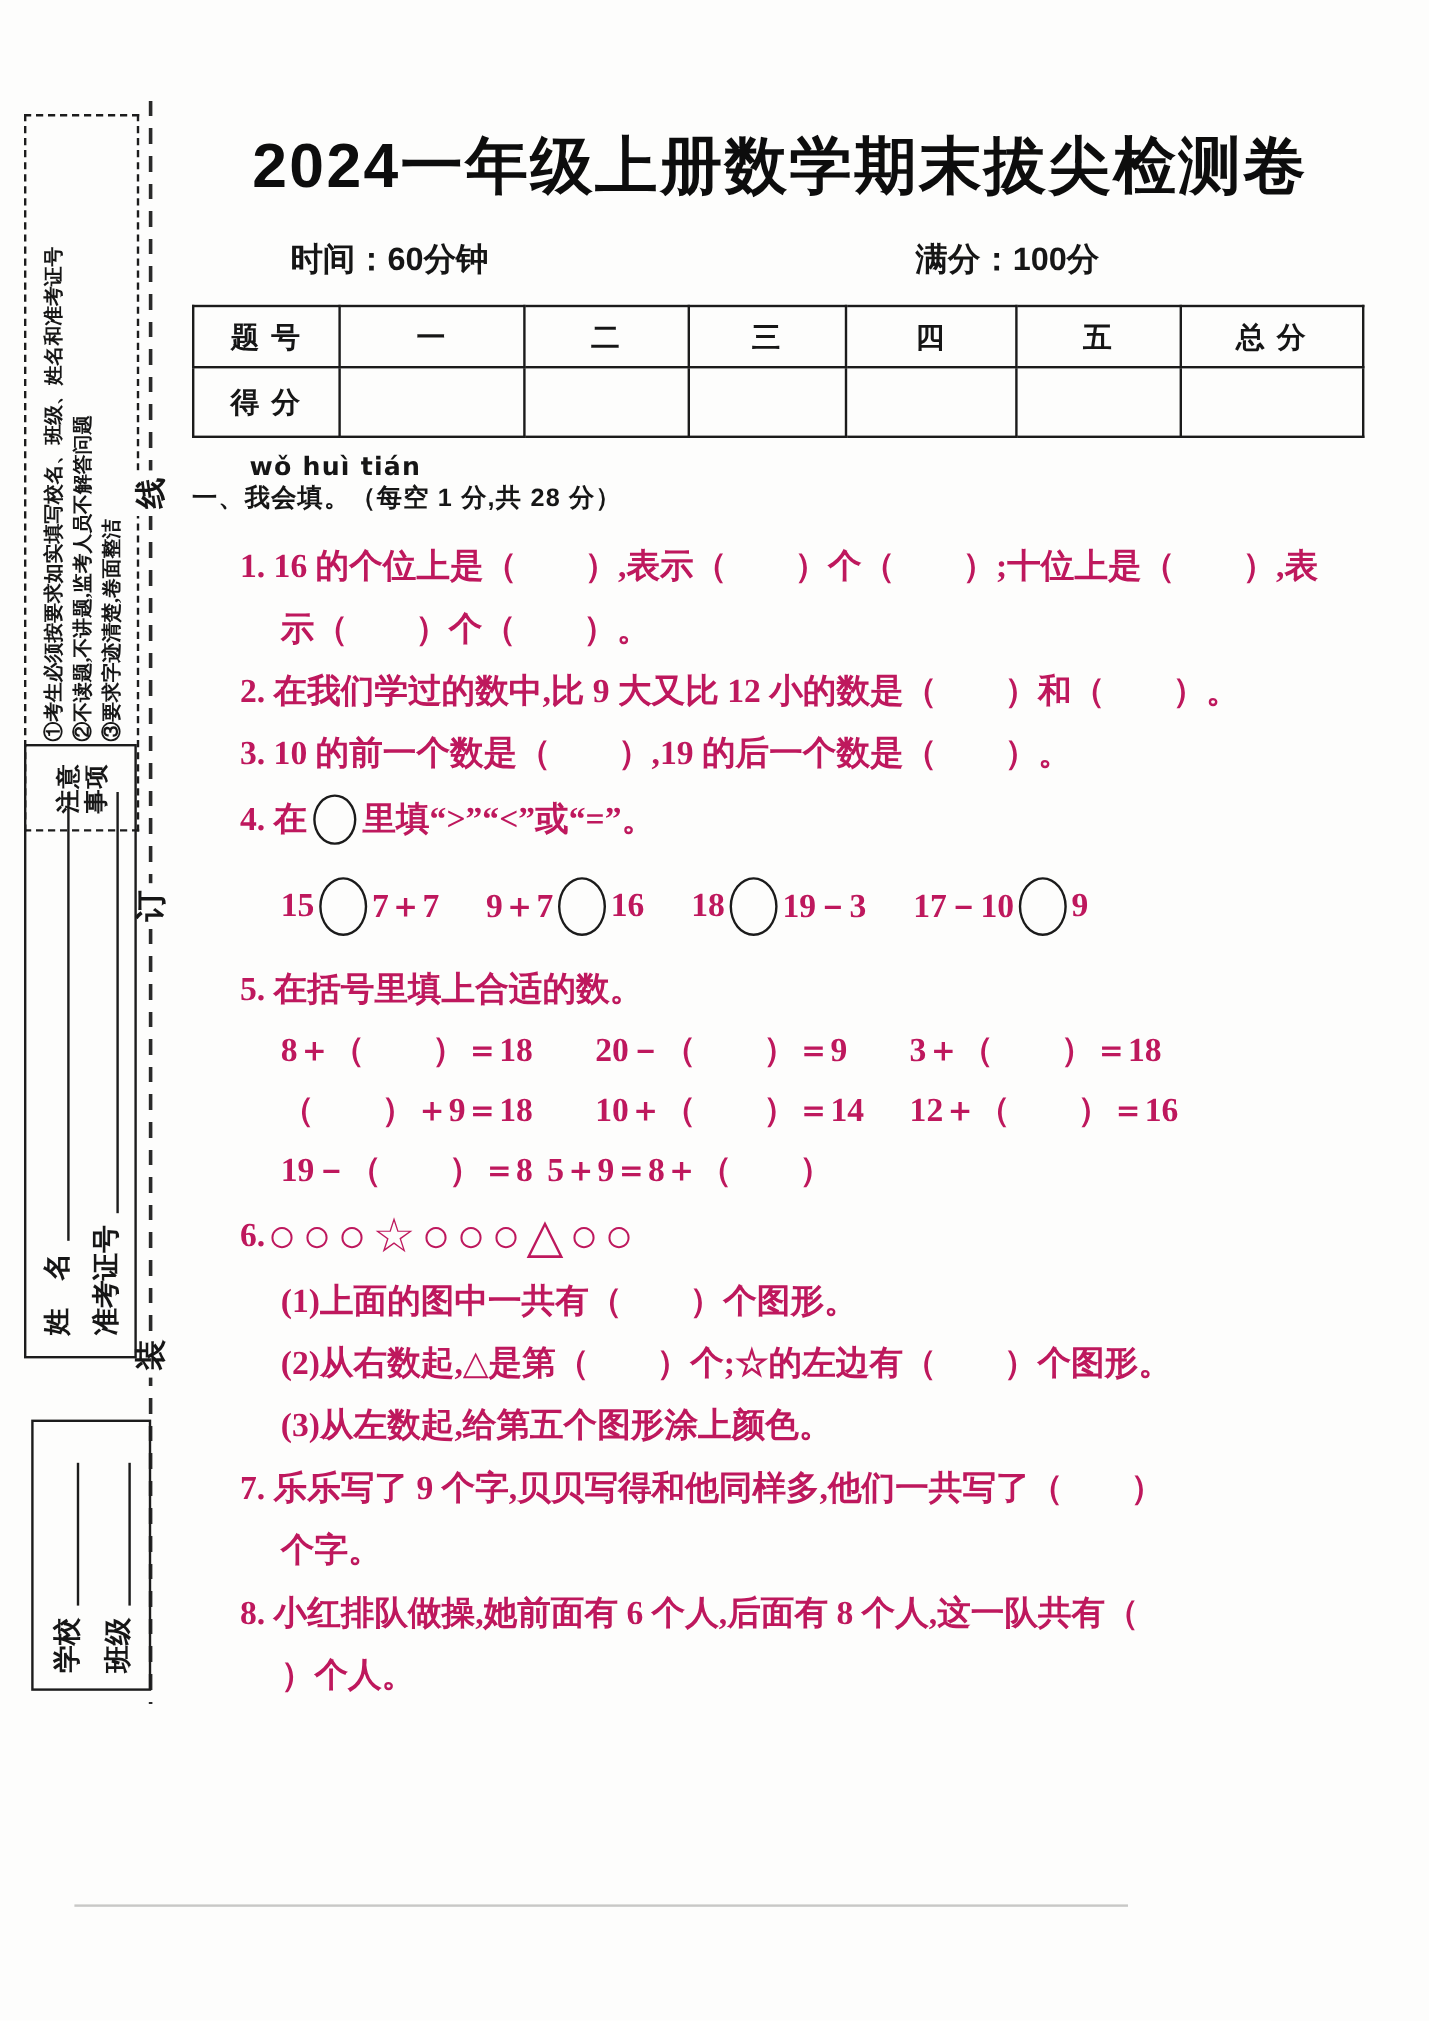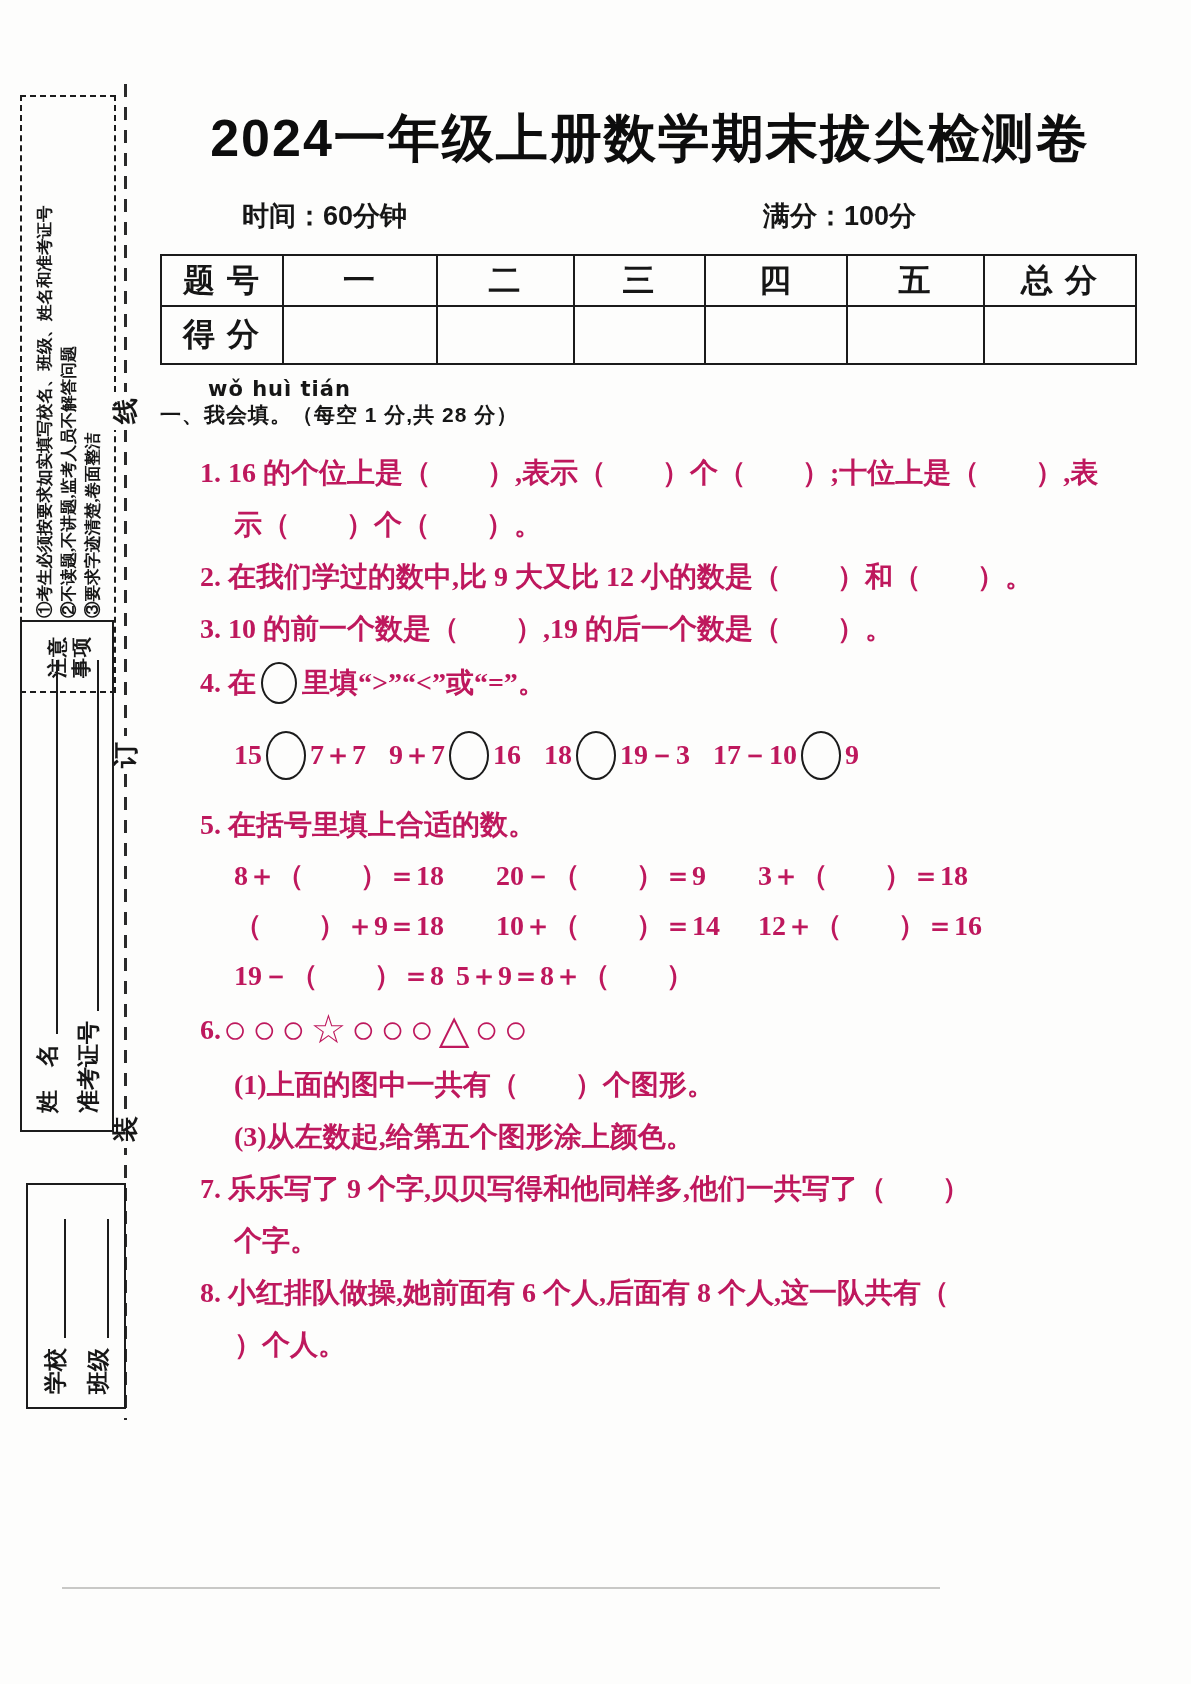--- a/index.html
+++ b/index.html
@@ -79,21 +79,21 @@
   }
   .meta-row { position:relative; height:36px; margin-top:24px; font-size:27px; font-weight:bold; }
   .meta-time { position:absolute; left:82px; }
   .meta-score { position:absolute; left:603px; }
 
   table.score {
     margin-top:20px; border-collapse:collapse; table-layout:fixed; width:975px;
   }
   table.score td {
     border:2.5px solid #1b1b1b; text-align:center; vertical-align:middle;
-    font-size:32px; letter-spacing:2px;
+    font-size:24px; letter-spacing:2px;
     font-family:"Liberation Serif","DejaVu Serif",serif; font-weight:600;
   }
   tr.r1 td { height:51px; }
   tr.r2 td { height:58px; }
 
   .pinyin {
     margin-top:12px; margin-left:48px; font-size:21px; font-weight:bold;
     font-family:"DejaVu Sans",sans-serif; letter-spacing:1px;
   }
   .sec-heading {
@@ -108,21 +108,21 @@
   }
   .q-line { line-height:52px; padding-left:40px; white-space:nowrap; }
   .q-line.cont { padding-left:74px; }
   .q-line.sub  { padding-left:74px; }
 
   .q4-head { display:flex; align-items:center; height:56px; padding-left:40px; }
   .circle-sm {
     display:inline-block; width:36px; height:42px; border:2.5px solid #1b1b1b;
     border-radius:50%; margin:0 5px; flex:none;
   }
-  .cmp-row { display:flex; align-items:center; height:88px; padding-left:74px; gap:23px; }
+  .cmp-row { display:flex; align-items:center; height:88px; padding-left:74px; gap:39px; }
   .cmp-item { display:flex; align-items:center; white-space:nowrap; }
   .circle-lg {
     display:inline-block; width:40px; height:49px; border:2.5px solid #1b1b1b;
     border-radius:50%; margin:0 4px; flex:none;
   }
 
   .eq-row { display:flex; line-height:50px; padding-left:74px; white-space:nowrap; }
   .eq-row .eq { width:262px; flex:none; }
   .eq-row .eq.w222 { width:222px; }
   .eq-row .eq:last-child { width:auto; }
@@ -277,20 +277,21 @@
       <div class="eq-row">
         <span class="eq w222">19－（　　）＝8</span>
         <span class="eq">5＋9＝8＋（　　）</span>
       </div>
 
       <div class="shapes-row">
         <span>6.</span>
         <span class="shapes-seq">○○○☆○○○△○○</span>
       </div>
       <div class="q-line sub">(1)上面的图中一共有（　　）个图形。</div>
+      <div class="q-line sub">(2)从右数起,△是第（　　）个;☆的左边有（　　）个图形。</div>
       <div class="q-line sub">(3)从左数起,给第五个图形涂上颜色。</div>
 
       <div class="q-line">7. 乐乐写了 9 个字,贝贝写得和他同样多,他们一共写了（　　）</div>
       <div class="q-line cont">个字。</div>
 
       <div class="q-line">8. 小红排队做操,她前面有 6 个人,后面有 8 个人,这一队共有（</div>
       <div class="q-line cont">）个人。</div>
 
     </div>
   </div>

